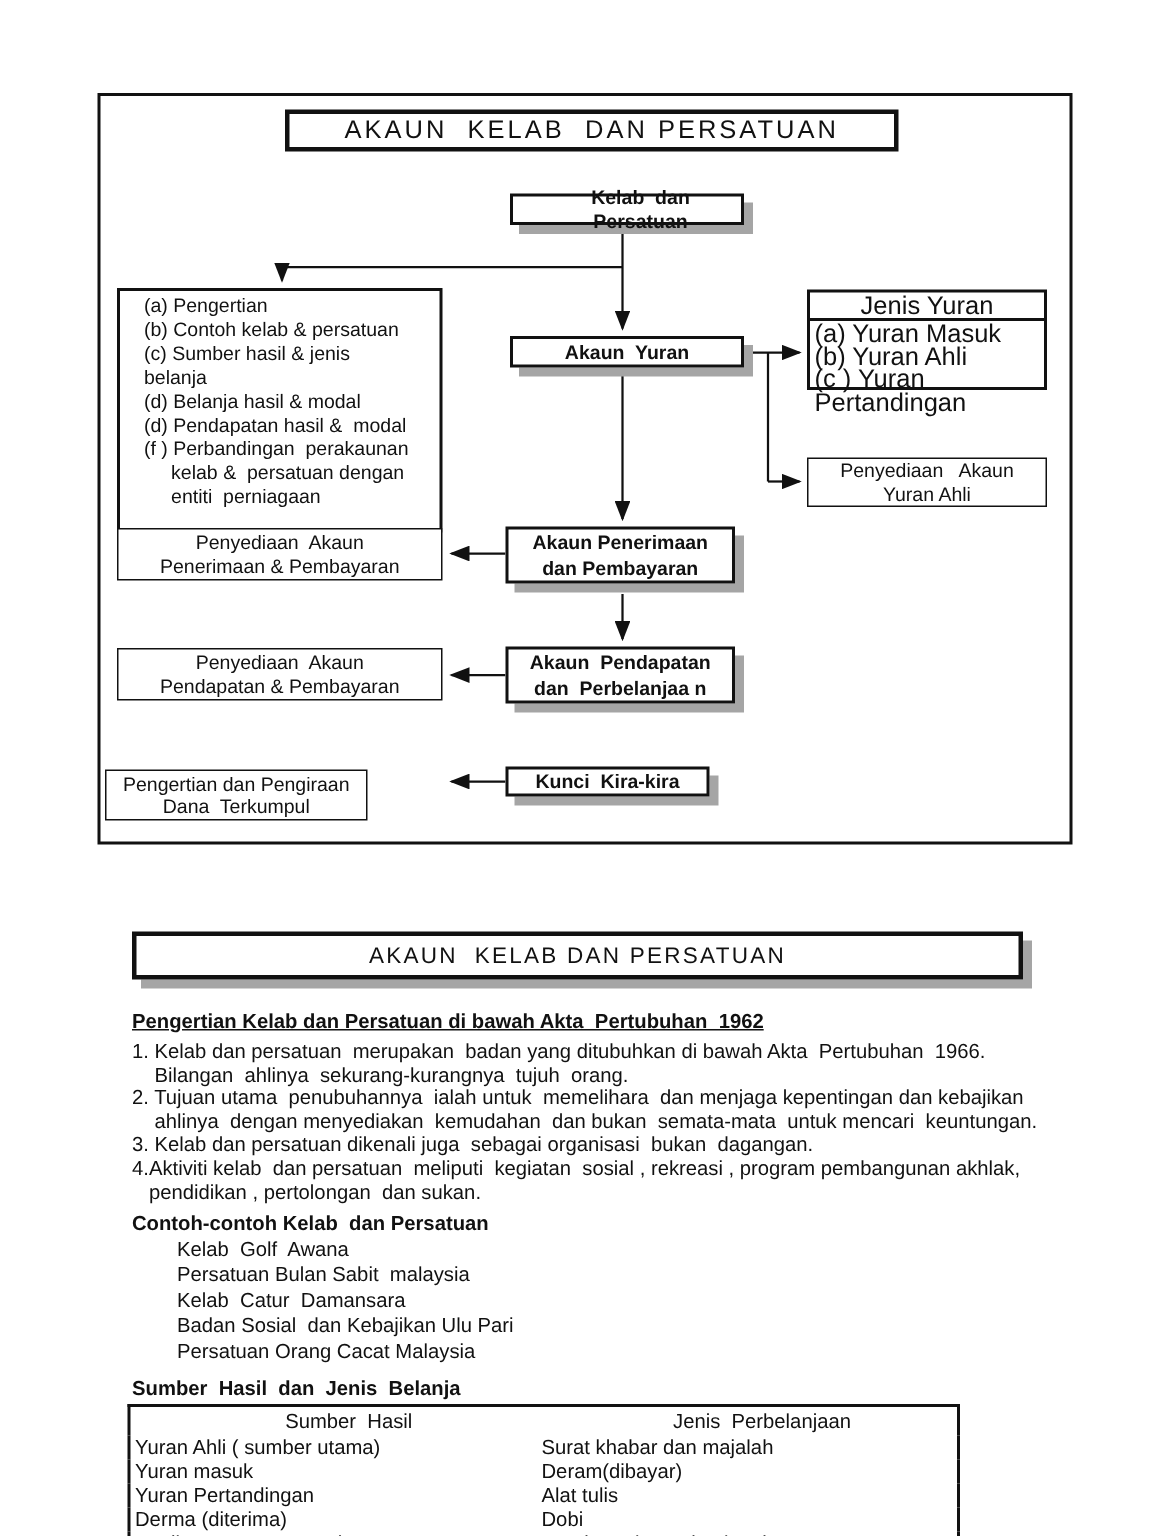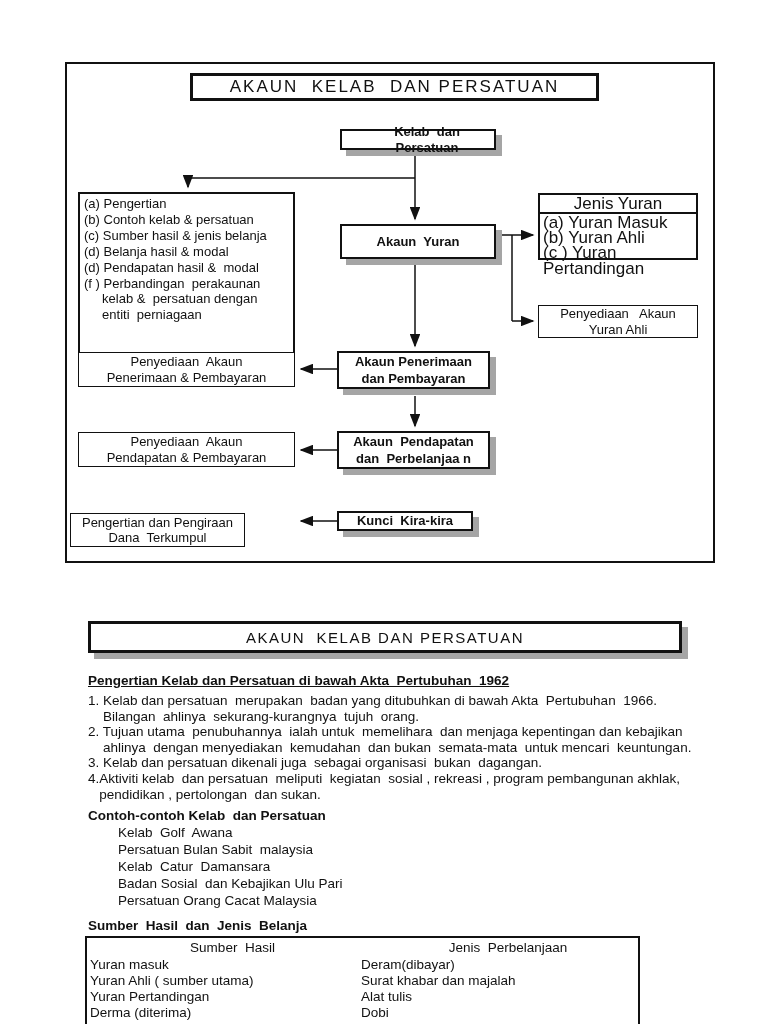--- a/index.html
+++ b/index.html
@@ -18,22 +18,22 @@
   .fc-box{border:2px solid #111;background:#fff;display:flex;align-items:center;justify-content:center;
           text-align:center;font-size:13px;line-height:15.5px;}
   .fc-box.light{border-width:1.5px;}
   .fc-box.bold{font-weight:bold;box-shadow:6px 6px 0 0 #a5a5a5;}
 
   .title-box{left:190px;top:73px;width:409px;height:28px;border:3px solid #111;background:#fff;
              display:flex;align-items:center;justify-content:center;
              font-size:17px;letter-spacing:2px;}
   .kelab-box{left:340px;top:129px;width:156px;height:21px;padding-left:18px;}
   .topics-box{left:78px;top:192px;width:217px;height:163px;border:2px solid #111;background:#fff;
-              font-size:13px;line-height:15.9px;padding:2px 4px;}
-  .akaun-yuran-box{left:340px;top:224px;width:156px;height:35px;}
+              font-size:13px;line-height:15.9px;padding:2px 16px;}
+  .akaun-yuran-box{left:340px;top:224px;width:156px;height:21px;}
   .jenis-yuran-box{left:538px;top:193px;width:160px;height:67px;border:2px solid #111;background:#fff;
                    font-size:17px;}
   .jenis-yuran-header{height:17px;border-bottom:2px solid #111;display:flex;align-items:center;justify-content:center;}
   .jenis-yuran-items{padding:1px 3px;line-height:15.2px;}
   .peny-yuran-box{left:538px;top:305px;width:160px;height:33px;}
   .akaun-penerimaan-box{left:337px;top:351px;width:153px;height:38px;line-height:17px;}
   .peny-penerimaan-box{left:78px;top:352px;width:217px;height:35px;}
   .akaun-pendapatan-box{left:337px;top:431px;width:153px;height:38px;line-height:17px;}
   .peny-pendapatan-box{left:78px;top:432px;width:217px;height:35px;}
   .kunci-box{left:337px;top:511px;width:136px;height:20px;}
@@ -191,28 +191,28 @@
           <col style="width:281px">
         </colgroup>
       <thead>
         <tr>
           <th class="src-th" data-bind="notes.table.headers.0">Sumber  Hasil</th>
           <th class="src-th col2" data-bind="notes.table.headers.1">Jenis  Perbelanjaan</th>
         </tr>
       </thead>
       <tbody>
         <tr>
+          <td class="src-td" data-bind="notes.table.rows.0.0">Yuran Ahli ( sumber utama)</td>
+          <td class="src-td col2" data-bind="notes.table.rows.0.1">Surat khabar dan majalah</td>
+        </tr>
+        <tr>
           <td class="src-td" data-bind="notes.table.rows.1.0">Yuran masuk</td>
           <td class="src-td col2" data-bind="notes.table.rows.1.1">Deram(dibayar)</td>
         </tr>
         <tr>
-          <td class="src-td" data-bind="notes.table.rows.0.0">Yuran Ahli ( sumber utama)</td>
-          <td class="src-td col2" data-bind="notes.table.rows.0.1">Surat khabar dan majalah</td>
-        </tr>
-        <tr>
           <td class="src-td" data-bind="notes.table.rows.2.0">Yuran Pertandingan</td>
           <td class="src-td col2" data-bind="notes.table.rows.2.1">Alat tulis</td>
         </tr>
         <tr>
           <td class="src-td" data-bind="notes.table.rows.3.0">Derma (diterima)</td>
           <td class="src-td col2" data-bind="notes.table.rows.3.1">Dobi</td>
         </tr>
         <tr>
           <td class="src-td" data-bind="notes.table.rows.4.0">Hasil pungutan pesta ria</td>
           <td class="src-td col2" data-bind="notes.table.rows.4.1">Perabot, alatan dan lengkapan</td>

